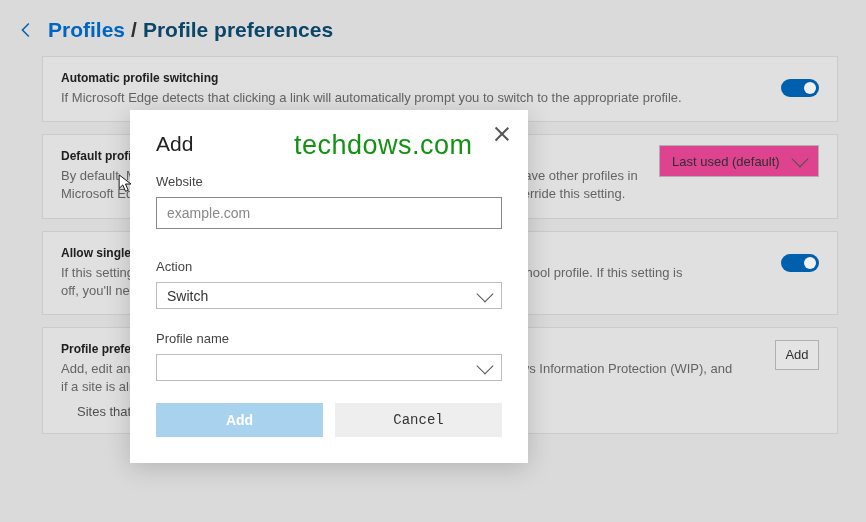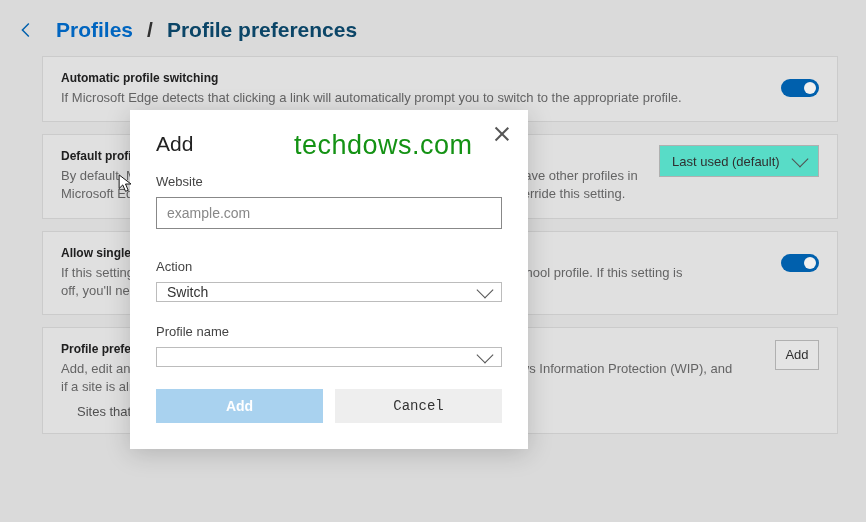--- a/index.html
+++ b/index.html
@@ -1,18 +1,18 @@
 <!DOCTYPE html>
 <html><head>
 <meta charset="utf-8">
 <style>
   * { box-sizing: border-box; margin: 0; padding: 0; font-family: "Segoe UI", Arial, sans-serif; }
   body { background: #e8e8e8; width: 866px; height: 522px; overflow: hidden; position: relative; }
 
-  .header { display: flex; align-items: center; padding: 18px 26px 14px 16px; gap: 8px; }
+  .header { display: flex; align-items: center; padding: 18px 26px 14px 16px; }
   .back-arrow { width: 22px; height: 22px; color: #0067b8; cursor: pointer; margin-right: 10px; }
   .crumb-profiles { color: #006ccc; font-size: 21px; font-weight: 600; }
   .crumb-sep { color: #333; font-size: 21px; font-weight: 600; margin: 0 6px; }
   .crumb-current { color: #0c4a6e; font-size: 21px; font-weight: 600; }
 
   .card {
     background: #eeeeef;
     border: 1px solid #d8d8d8;
     margin: 0 28px 12px 42px;
     padding: 14px 18px;
@@ -20,21 +20,21 @@
   }
   .card-title { font-size: 12px; color: #222; font-weight: 600; margin-bottom: 4px; }
   .card-desc  { font-size: 13px; color: #6b6b6b; line-height: 1.4; max-width: 640px; }
   .inset-line { font-size: 13px; color: #555; margin: 8px 0 0 16px; }
 
   .toggle { position: absolute; right: 18px; top: 22px; width: 38px; height: 18px; background: #0067b8; border-radius: 10px; }
   .toggle::after { content: ""; position: absolute; right: 3px; top: 3px; width: 12px; height: 12px; background: #fff; border-radius: 50%; }
 
   .dropdown-btn {
     position: absolute; right: 18px; top: 10px; width: 160px; height: 32px;
-    border: 1px solid #bcbcbc; background: #5eead4; font-size: 13px; color: #333;
+    border: 1px solid #bcbcbc; background: #ec4899; font-size: 13px; color: #333;
     display: flex; align-items: center; justify-content: space-between; padding: 0 12px;
     cursor: pointer;
   }
   .chev { width: 12px; height: 12px; border-right: 1.5px solid #555; border-bottom: 1.5px solid #555; transform: rotate(45deg); margin-top:-4px; }
 
   .small-btn {
     position: absolute; right: 18px; top: 12px; width: 44px; height: 30px;
     border: 1px solid #bcbcbc; background: #f3f3f3; font-size: 13px; color: #333;
     display: flex; align-items: center; justify-content: center; cursor: pointer;
   }
@@ -55,21 +55,21 @@
   .close-x::before { transform: rotate(45deg); }
   .close-x::after  { transform: rotate(-45deg); }
 
   .fld-label { font-size: 13px; color: #444; margin-bottom: 8px; }
   .text-input {
     width: 100%; height: 32px; border: 1px solid #888; padding: 0 10px;
     font-size: 14px; color: #333; outline: none; margin-bottom: 30px;
   }
   .text-input::placeholder { color: #888; }
   .sel {
-    width: 100%; height: 20px; border: 1px solid #bcbcbc; padding: 0 10px;
+    width: 100%; height: 27px; border: 1px solid #bcbcbc; padding: 0 10px;
     font-size: 14px; color: #333; display:flex; align-items:center; justify-content:space-between;
     margin-bottom: 22px; cursor: pointer; background:#fff;
   }
   .btn-row { display: flex; gap: 12px; }
   .btn { flex:1; height: 34px; font-size: 14px; border: none; cursor: pointer; }
   .btn-primary { background: #a9d2ef; color: #fff; font-weight: 600; }
   .btn-secondary { background: #eeeeee; color: #333; font-family: Liberation Mono, monospace; }
 
   .watermark {
     position: absolute; left: 294px; top: 130px; font-size: 27px; font-weight: 400;

